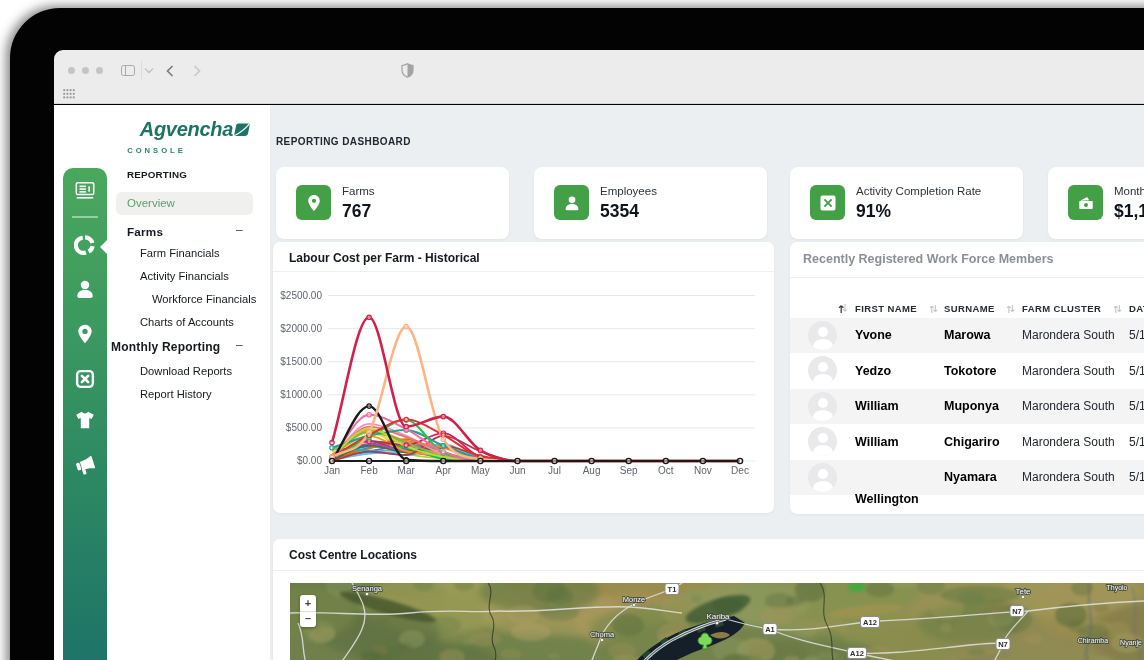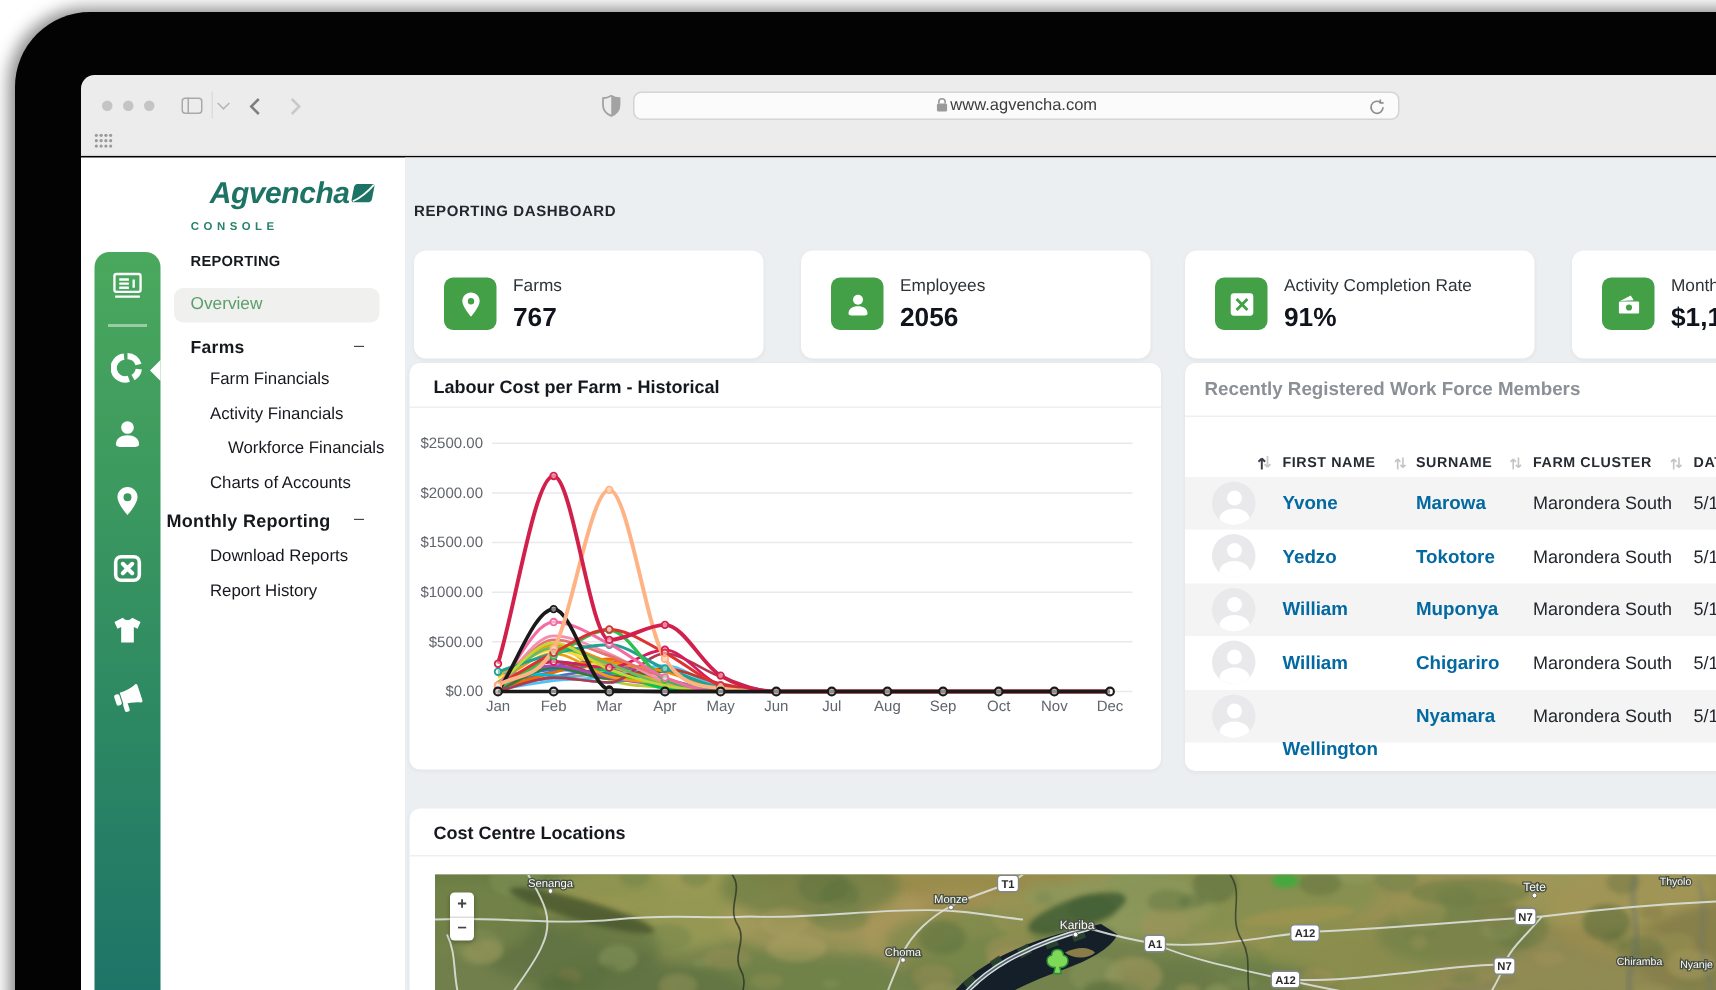--- a/index.html
+++ b/index.html
@@ -70,21 +70,21 @@
   .phr { position:absolute; left:0; right:0; height:1px; background:#efeff1; }
 
   
   .ttitle { position:absolute; left:13px; top:10px; font-size:12.5px; font-weight:bold; color:#8b9096; }
   .th { position:absolute; font-size:9.5px; font-weight:bold; color:#262b33; letter-spacing:0.4px; top:303px; white-space:nowrap; }
   .trow { position:absolute; left:790px; width:354px; height:35.5px; }
   .stripe { background:#f4f4f5; }
   .avatar { position:absolute; left:808px; width:29px; height:29px; border-radius:50%; background:#e9e9eb; overflow:hidden; }
   .avatar::before { content:""; position:absolute; left:9.5px; top:6px; width:10px; height:10px; border-radius:50%; background:#fff; }
   .avatar::after { content:""; position:absolute; left:4.5px; top:18px; width:20px; height:14px; border-radius:50%; background:#fff; }
-  .td { position:absolute; font-size:12.5px; color:#0369a1; }
+  .td { position:absolute; font-size:12.5px; color:#000000; }
   .tdb { font-weight:bold; }
   .tdg { color:#23272e; font-size:12px; }
 
   .mapwrap { position:absolute; left:290px; top:583px; width:854px; height:77px; overflow:hidden; background:#77854d; }
   .zoomctl { position:absolute; left:300px; top:595px; width:16px; height:32px; background:#fff;
     border-radius:3px; box-shadow:0 1px 3px rgba(0,0,0,.3); font-size:11px; font-weight:bold; color:#444;
     text-align:center; line-height:16px; }
   .zoomctl div { height:16px; }
   .zoomctl .zm { border-top:1px solid #ddd; height:16px; line-height:13px; }
 </style>
@@ -103,29 +103,20 @@
     <svg class="navarrow" style="left:108px" viewBox="0 0 16 16">
         <path d="M10.5 3 L5.5 8 L10.5 13" stroke="#7e7e7f" stroke-width="1.7" fill="none"></path>
       </svg>
     <svg class="navarrow" style="left:135px" viewBox="0 0 16 16">
         <path d="M5.5 3 L10.5 8 L5.5 13" stroke="#c9c9c9" stroke-width="1.7" fill="none"></path>
       </svg>
     <svg class="shield" width="13" height="15" viewBox="0 0 13 15">
         <path d="M6.5 0.8 C8.5 2 10.6 2.4 12 2.5 L12 7 C12 10.8 9.6 13 6.5 14.3 C3.4 13 1 10.8 1 7 L1 2.5 C2.4 2.4 4.5 2 6.5 0.8 Z" fill="none" stroke="#a3a3a4" stroke-width="1.2"></path>
         <path d="M6.5 0.8 C8.5 2 10.6 2.4 12 2.5 L12 7 C12 10.8 9.6 13 6.5 14.3 Z" fill="#a3a3a4"></path>
       </svg>
-    <div class="urlbar"><svg style="vertical-align:-1.5px;margin-right:2px" width="8" height="10" viewBox="0 0 8 10">
-          <rect x="0.6" y="4" width="6.8" height="5.4" rx="1" fill="#9a9a9b"></rect>
-          <path d="M1.9 4 L1.9 2.9 A2.1 2.1 0 0 1 6.1 2.9 L6.1 4" fill="none" stroke="#9a9a9b" stroke-width="1.1"></path>
-        </svg>www.agvencha.com
-      <svg class="reload" style="top:3px" width="12" height="13" viewBox="0 0 12 13">
-          <path d="M10 6.5 A4 4 0 1 1 8.2 3.2" stroke="#8e8e8e" stroke-width="1.1" fill="none"></path>
-          <path d="M8.2 1.3 L8.2 3.6 L10.4 3.6" fill="none" stroke="#8e8e8e" stroke-width="1.1"></path>
-        </svg>
-    </div>
     <svg class="gridicon" viewBox="0 0 12 10">
       <g fill="#9b9b9c">
           <circle cx="1.2" cy="1.2" r="1.1"></circle>
           <circle cx="4.4" cy="1.2" r="1.1"></circle>
           <circle cx="7.6" cy="1.2" r="1.1"></circle>
           <circle cx="10.8" cy="1.2" r="1.1"></circle>
           <circle cx="1.2" cy="4.8" r="1.1"></circle>
           <circle cx="4.4" cy="4.8" r="1.1"></circle>
           <circle cx="7.6" cy="4.8" r="1.1"></circle>
           <circle cx="10.8" cy="4.8" r="1.1"></circle>
@@ -222,21 +213,21 @@
   <div class="card" style="left:534px;">
     <div class="cicon">
         <svg width="19" height="19" viewBox="0 0 24 24">
           <g fill="#fff">
             <circle cx="12" cy="8" r="4.2"></circle>
             <path d="M4 19.5 C4 15.4 7.6 13.4 12 13.4 C16.4 13.4 20 15.4 20 19.5 C20 21 18.8 21.3 12 21.3 C5.2 21.3 4 21 4 19.5 Z"></path>
           </g>
         </svg>
       </div>
     <div class="clabel">Employees</div>
-      <div class="cnum">2056</div>
+      <div class="cnum">5354</div>
   </div>
   <div class="card" style="left:790px;">
     <div class="cicon">
         <svg width="19" height="19" viewBox="0 0 24 24">
           <path d="M5 2.5 L19 2.5 C20.4 2.5 21.5 3.6 21.5 5 L21.5 19 C21.5 20.4 20.4 21.5 19 21.5 L5 21.5 C3.6 21.5 2.5 20.4 2.5 19 L2.5 5 C2.5 3.6 3.6 2.5 5 2.5 Z M8.3 6.6 L12 10.3 L15.7 6.6 L17.4 8.3 L13.7 12 L17.4 15.7 L15.7 17.4 L12 13.7 L8.3 17.4 L6.6 15.7 L10.3 12 L6.6 8.3 Z" fill="#fff" fill-rule="evenodd"></path>
         </svg>
       </div>
     <div class="clabel">Activity Completion Rate</div>
       <div class="cnum">91%</div>
   </div>

